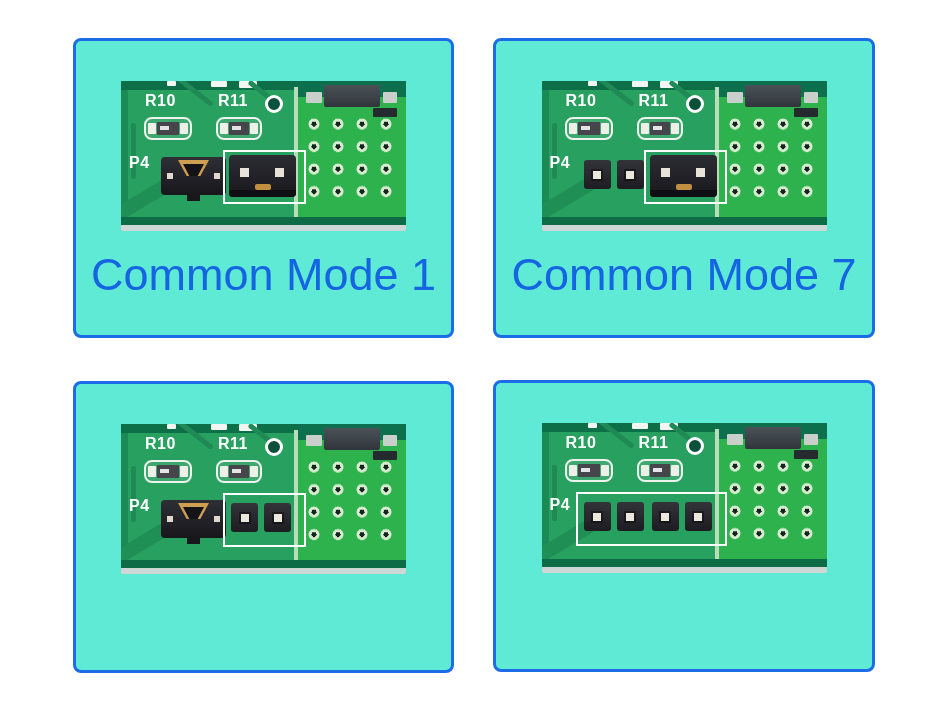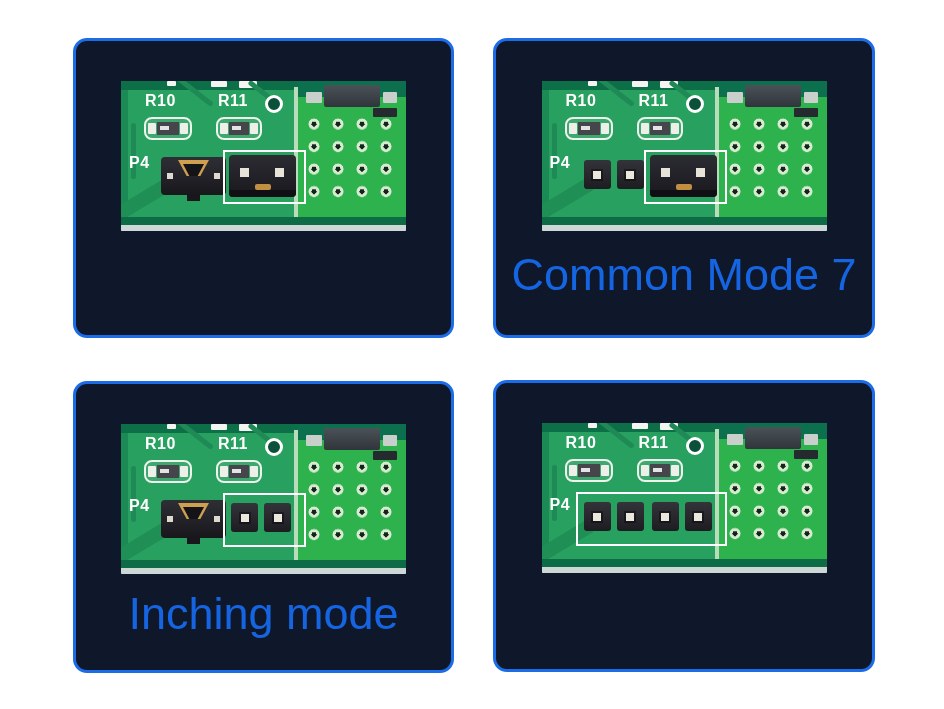--- a/index.html
+++ b/index.html
@@ -1,20 +1,20 @@
 <!DOCTYPE html>
 <html><head>
 <meta charset="utf-8">
 <style>
   html,body{margin:0;padding:0;background:#ffffff;}
   body{width:944px;height:709px;position:relative;overflow:hidden;
        font-family:"Liberation Sans", sans-serif;}
 
-  .card{position:absolute;background:#0f172a;border:3px solid #1b6ce6;
-        border-radius:14px;display:flex;flex-direction:column;align-items:center;
+  .card{position:absolute;background:#5eead4;border:3px solid #1b6ce6;
+        border-radius:8px;display:flex;flex-direction:column;align-items:center;
         box-sizing:border-box;}
   .c1{left:73px;top:38px;width:381px;height:300px;}
   .c2{left:493px;top:38px;width:382px;height:300px;}
   .c3{left:73px;top:381px;width:381px;height:292px;}
   .c4{left:493px;top:380px;width:382px;height:292px;}
 
   .caption{flex:1;display:flex;align-items:center;justify-content:center;
            color:#1565e2;font-size:45px;line-height:1.12;text-align:center;
            padding:0 6px 16px;max-width:352px;}
 
@@ -145,20 +145,21 @@
       <div class="capB">
         <span class="w w1"></span>
         <span class="w w2"></span>
         <span class="gbar"></span>
       </div>
       <div class="hlbox hl-pair"></div>
     </div>
     <div class="bot-dark"></div>
     <div class="bot-edge"></div>
   </div>
+  <div class="caption">Common Mode 1</div>
 </section>
 
 <section class="card c2">
   <div class="pcb">
     <div class="edge-left"></div>
     <div class="top-band"></div>
     <div class="pad pa"></div>
     <div class="pad pb"></div>
     <div class="pad pc"></div>
     <div class="trace t1"></div>
@@ -247,21 +248,20 @@
         <span class="dot dr"></span>
         <span class="tab"></span>
       </div>
       <div class="pin pp3"></div>
       <div class="pin pp4"></div>
       <div class="hlbox hl-pair"></div>
     </div>
     <div class="bot-dark"></div>
     <div class="bot-edge"></div>
   </div>
-  <div class="caption">Inching mode</div>
 </section>
 
 <section class="card c4">
   <div class="pcb">
     <div class="edge-left"></div>
     <div class="top-band"></div>
     <div class="pad pa"></div>
     <div class="pad pb"></div>
     <div class="pad pc"></div>
     <div class="trace t1"></div>

